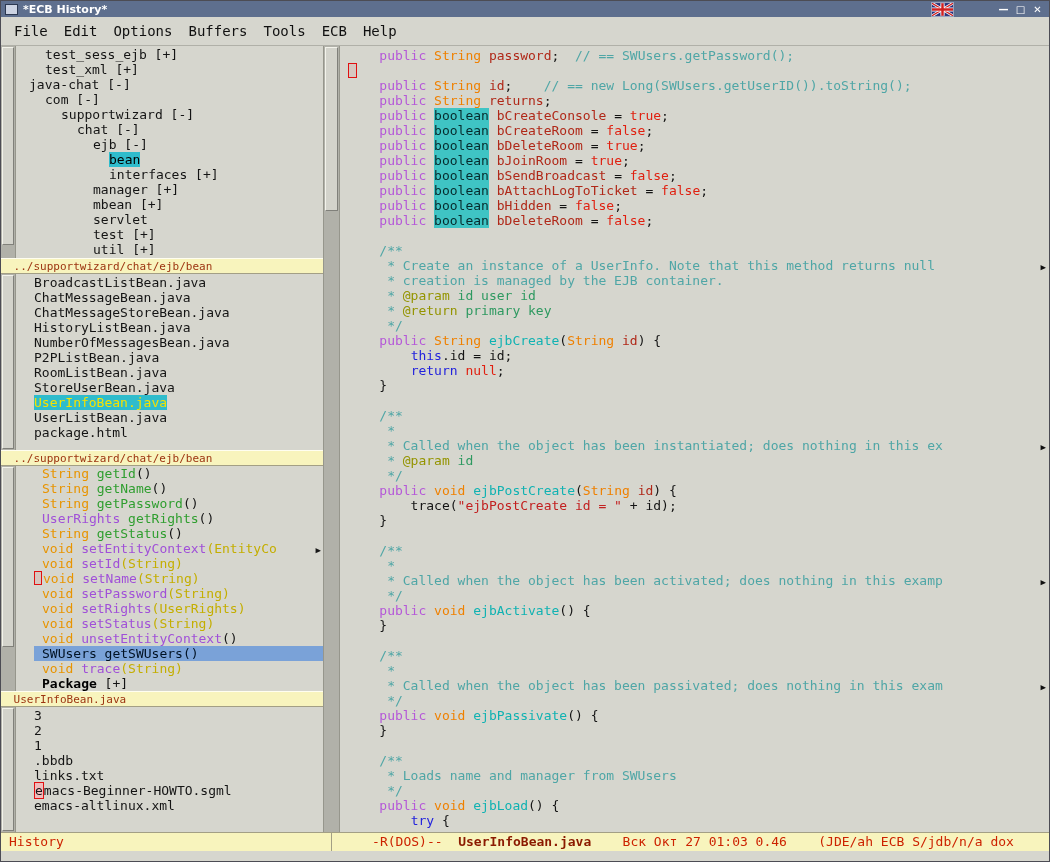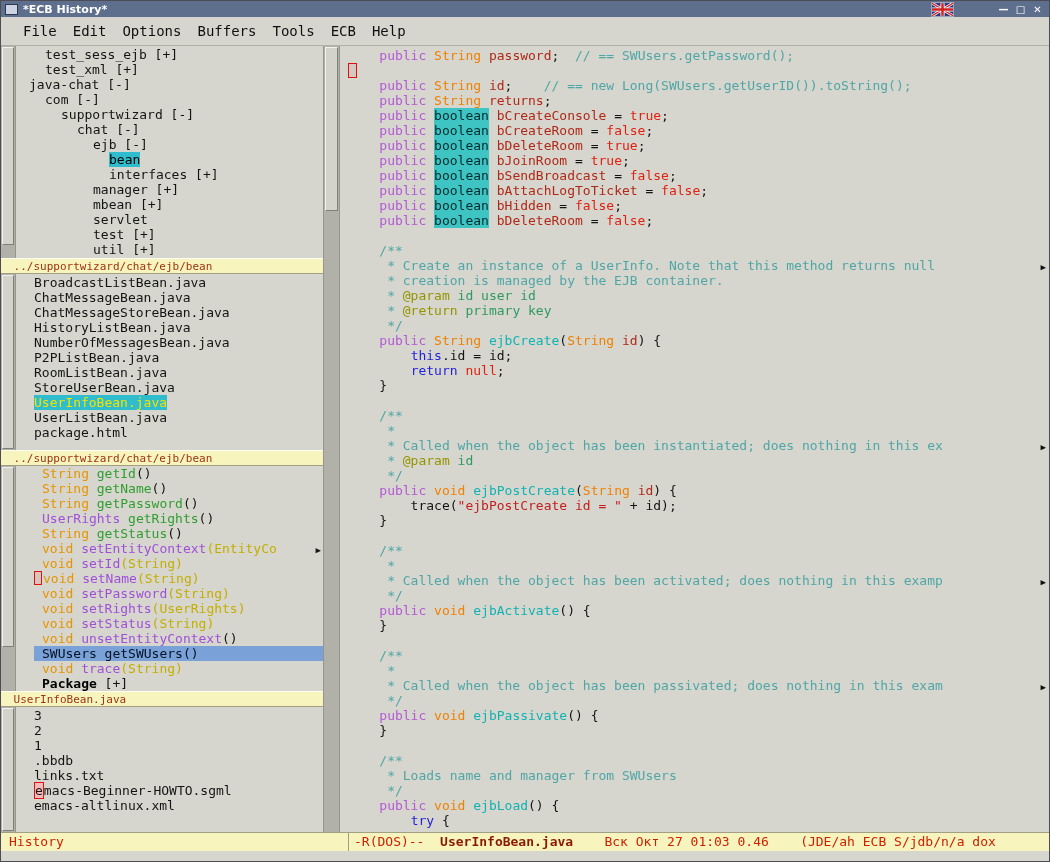--- a/index.html
+++ b/index.html
@@ -11,21 +11,21 @@
   
   .titlebar{height:16px;flex:none;background:var(--titlebar,#5e6f8e);
             display:flex;align-items:center;padding:0 4px;color:#fff;}
   .ticon{width:11px;height:9px;background:#ccd3e2;border:1px solid #2c3850;margin-right:5px;flex:none;}
   .ttext{font:bold 11px "DejaVu Sans",sans-serif;white-space:pre;}
   .tspacer{flex:1;}
   .flag{margin-right:40px;display:block;border:1px solid #9aa4bc;}
   .tbtn{width:15px;text-align:center;font:bold 10px "DejaVu Sans",sans-serif;color:#fff;margin-left:2px;}
 
   
-  .menubar{height:28px;flex:none;display:flex;align-items:center;padding-left:14px;
+  .menubar{height:28px;flex:none;display:flex;align-items:center;padding-left:5px;
            background:var(--bg,#d6d6ce);border-bottom:1px solid #b0b0a8;
            font-size:14px;color:#101010;}
   .menu-item{padding:3px 8px;white-space:pre;}
 
   
   .main{flex:none;height:786px;display:flex;min-height:0;}
   .ecb{width:322px;flex:none;display:flex;flex-direction:column;overflow:hidden;}
   .panel{display:flex;overflow:hidden;flex:none;}
   .panel-tree{height:212px;}
   .panel-sources{height:176px;}
@@ -84,23 +84,23 @@
   .c-mt{color:var(--m_type,#e89400);}
   .c-mg{color:var(--m_get,#2f9e2f);margin-top:8px;}
   .c-ms{color:var(--m_set,#a050d8);}
   .c-mp{color:var(--m_param,#c4ae00);}
   .c-pkg{color:#000;font-weight:bold;}
 
   .hcursor{border:1px solid var(--cursor,#e01010);background:#f0bcbc;}
 
   
   .statusbar{height:18px;flex:none;display:flex;background:var(--header_bg,#f8f4bd);
-             border-top:1px solid #a39f85;font-size:13px;line-height:17px;overflow:hidden;gap:17px;}
+             border-top:1px solid #a39f85;font-size:13px;line-height:17px;overflow:hidden;}
   .stleft{width:322px;flex:none;padding-left:8px;color:var(--status_text,#cc2200);white-space:pre;}
-  .stright{flex:1;border-left:1px solid #a39f85;padding-left:5px;white-space:pre;overflow:hidden;}
+  .stright{flex:1;border-left:1px solid #a39f85;padding-left:5px;white-space:pre;overflow:hidden;text-align:center;}
   .st-red{color:var(--status_text,#cc2200);}
   .st-file{color:var(--status_file,#8b1a00);font-weight:bold;}
   .echo{flex:1;background:var(--bg,#d6d6ce);}
 </style>
 </head>
 <body>
 
 <div class="win">
 
   <div class="titlebar">

